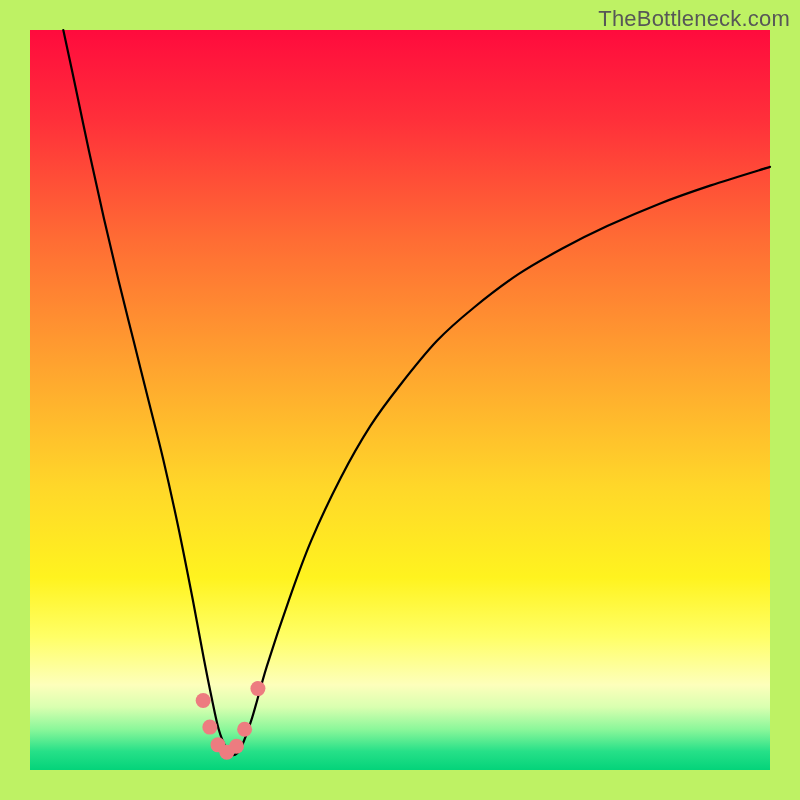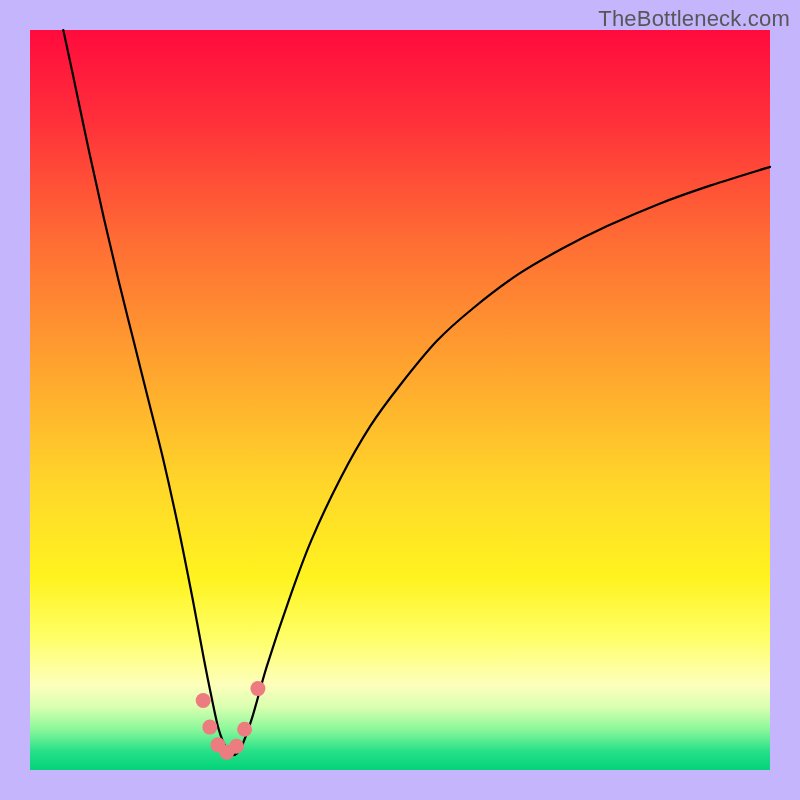--- a/index.html
+++ b/index.html
@@ -9,21 +9,21 @@
     height: 800px;
     overflow: hidden;
     background: #000;
     font-family: Arial, Helvetica, sans-serif;
   }
   .frame {
     position: absolute;
     top: 0; left: 0;
     width: 800px;
     height: 800px;
-    background: #c4b5fd;
+    background: #bef264;
   }
   .watermark {
     position: absolute;
     top: 6px;
     right: 10px;
     color: #575757;
     font-size: 22px;
     font-weight: 500;
     letter-spacing: 0.2px;
     z-index: 10;

